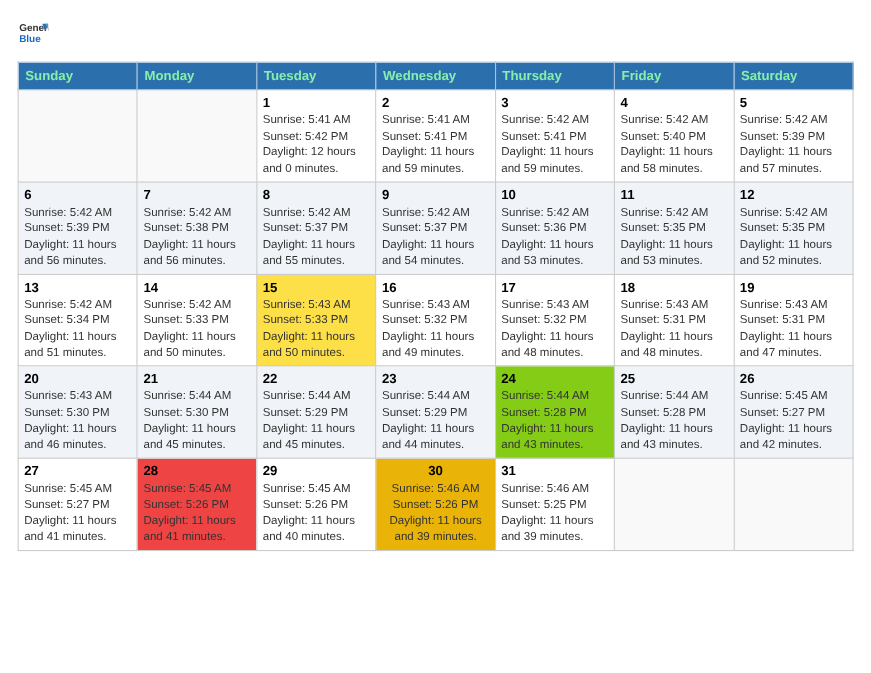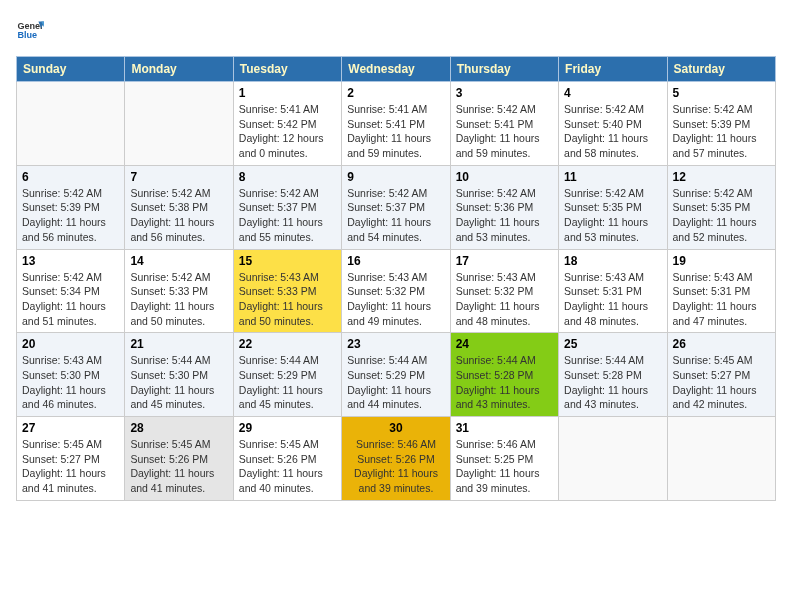--- a/index.html
+++ b/index.html
@@ -28,21 +28,21 @@
     .title-block { text-align: right; }
     .month-title { font-size: 36px; font-weight: normal; color: #333; }
     .location-title { font-size: 15px; color: #555; }
     .calendar {
       width: 100%;
       border-collapse: collapse;
       font-size: 11px;
     }
     .calendar th {
       background-color: #2c6fad;
-      color: #fef9c3;
+      color: #86efac;
       text-align: left;
       padding: 5px 6px;
       font-size: 12px;
       font-weight: bold;
       border: 1px solid #aac4e0;
     }
     .calendar td {
       vertical-align: top;
       border: 1px solid #ccc;
       padding: 4px 5px;
@@ -289,21 +289,21 @@
         </td>
       </tr>
       <tr>
         <td style="background: rgb(255, 255, 255);">
           <span class="day-num">27</span>
           <div class="day-info" style="white-space: pre-line;">Sunrise: 5:45 AM
 Sunset: 5:27 PM
 Daylight: 11 hours
 and 41 minutes.</div>
         </td>
-        <td style="background: #e5e5e5;">
+        <td style="background: #ef4444;">
           <span class="day-num">28</span>
           <div class="day-info" style="white-space: pre-line;">Sunrise: 5:45 AM
 Sunset: 5:26 PM
 Daylight: 11 hours
 and 41 minutes.</div>
         </td>
         <td style="background: rgb(255, 255, 255);">
           <span class="day-num">29</span>
           <div class="day-info" style="white-space: pre-line;">Sunrise: 5:45 AM
 Sunset: 5:26 PM

